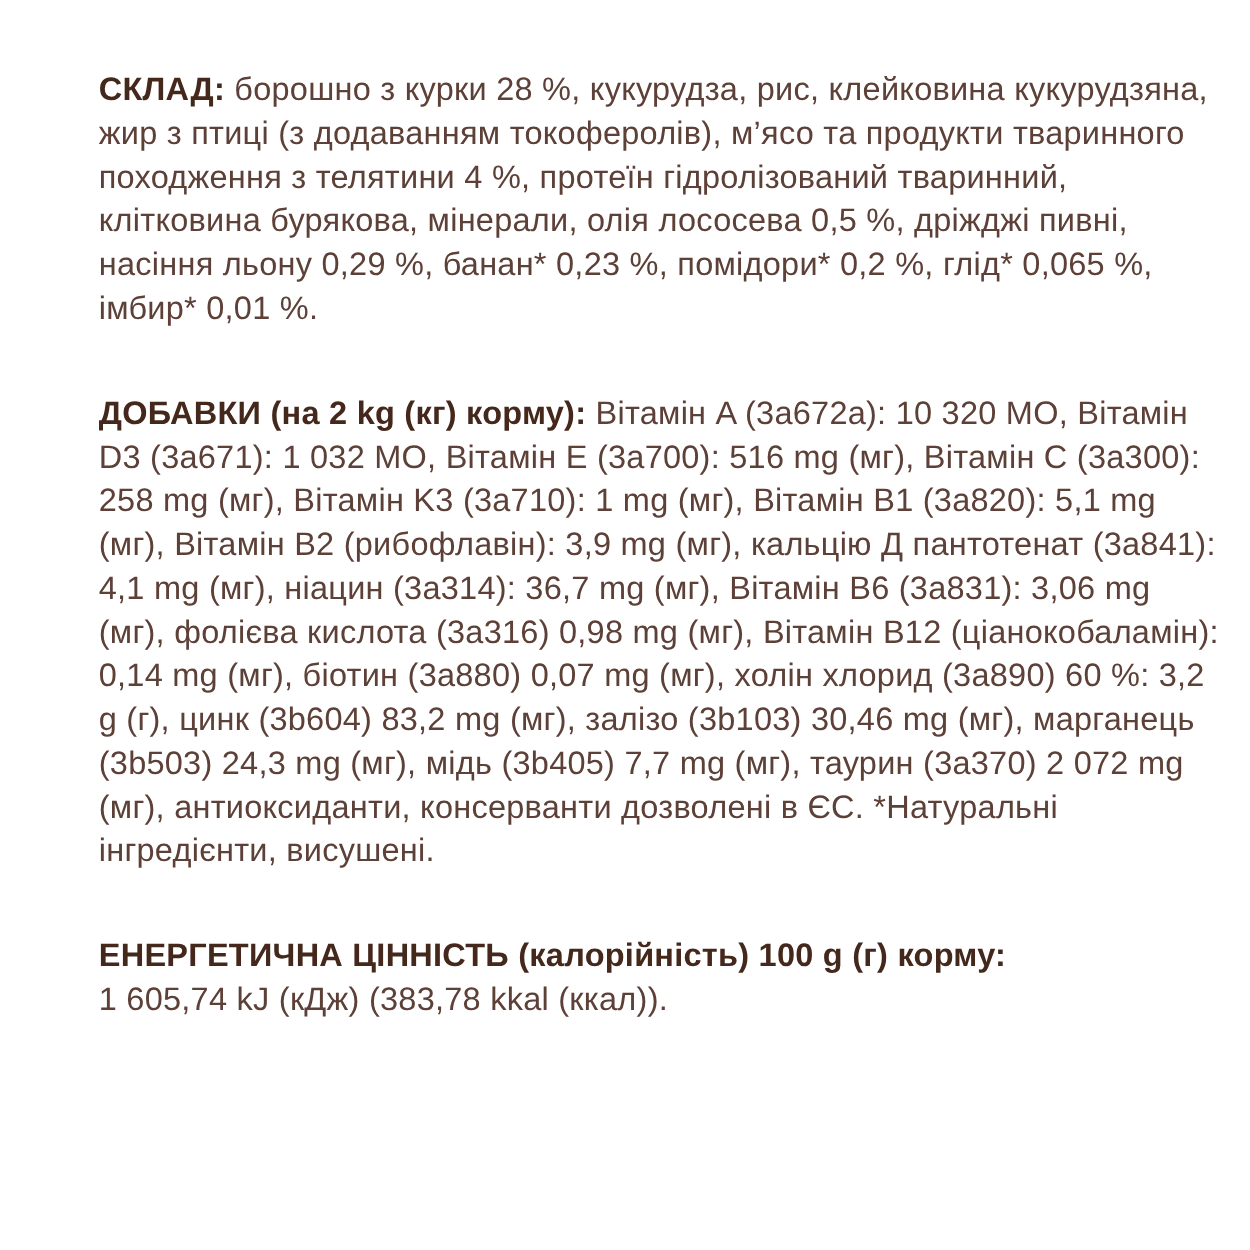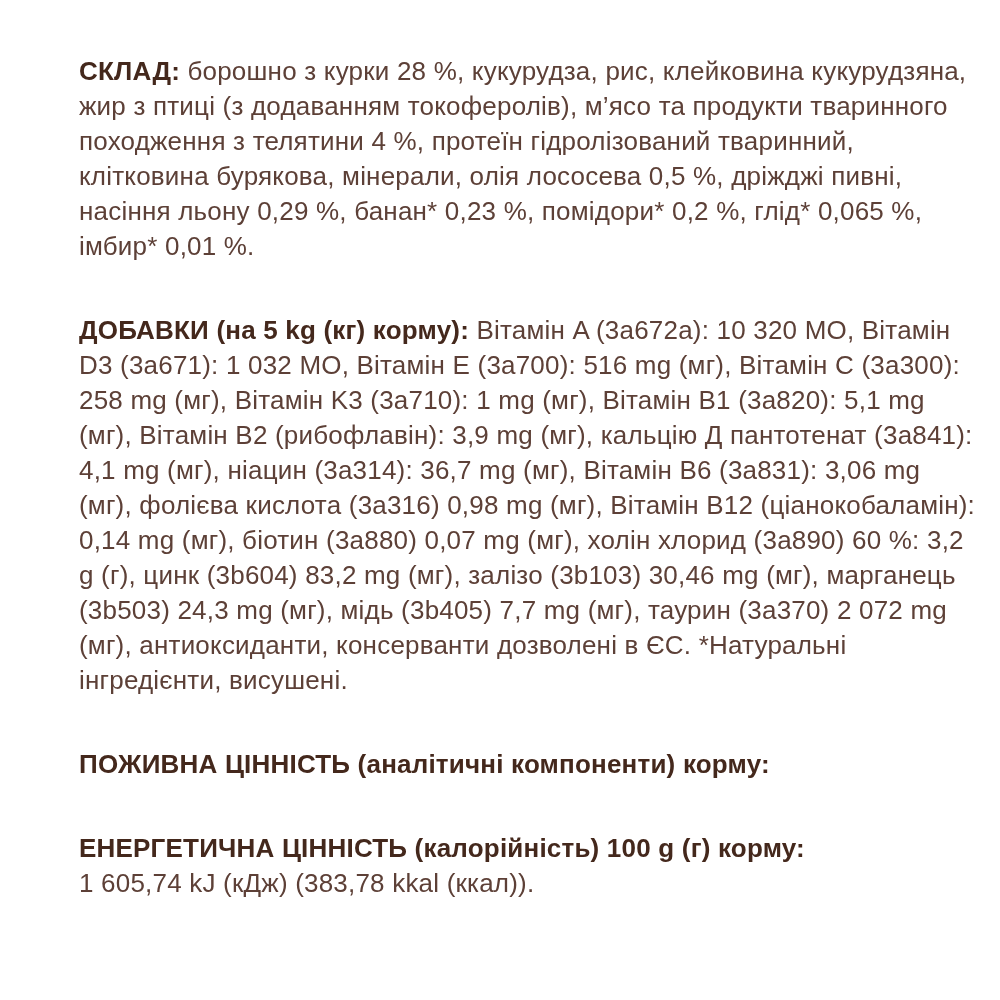--- a/index.html
+++ b/index.html
@@ -49,26 +49,25 @@
 
 <div class="page">
   <div class="label-content">
 
     <p class="section">
       <span class="heading">СКЛАД:</span>
       <span class="body-text">борошно з курки 28&nbsp;%, кукурудза, рис, клейковина кукурудзяна, жир з птиці (з додаванням токоферолів), м’ясо та продукти тваринного походження з телятини 4&nbsp;%, протеїн гідролізований тваринний, клітковина бурякова, мінерали, олія лососева 0,5&nbsp;%, дріжджі пивні, насіння льону 0,29&nbsp;%, банан* 0,23&nbsp;%, помідори* 0,2&nbsp;%, глід* 0,065&nbsp;%, імбир* 0,01&nbsp;%.</span>
     </p>
 
     <p class="section">
-      <span class="heading">ДОБАВКИ (на 5 kg (кг) корму):</span>
+      <span class="heading">ДОБАВКИ (на 2 kg (кг) корму):</span>
       <span class="body-text">Вітамін A (3a672a): 10&nbsp;320 МО, Вітамін D3 (3a671): 1&nbsp;032 МО, Вітамін E (3a700): 516 mg (мг), Вітамін C (3a300): 258 mg (мг), Вітамін K3 (3a710): 1&nbsp;mg (мг), Вітамін B1 (3a820): 5,1 mg (мг), Вітамін B2 (рибофлавін): 3,9 mg (мг), кальцію Д пантотенат (3a841): 4,1 mg (мг), ніацин (3a314): 36,7 mg (мг), Вітамін B6 (3a831): 3,06 mg (мг), фолієва кислота (3a316) 0,98 mg (мг), Вітамін B12 (ціанокобаламін): 0,14 mg (мг), біотин (3a880) 0,07 mg (мг), холін хлорид (3a890) 60&nbsp;%: 3,2 g (г), цинк (3b604) 83,2 mg (мг), залізо (3b103) 30,46 mg (мг), марганець (3b503) 24,3 mg (мг), мідь (3b405) 7,7 mg (мг), таурин (3a370) 2&nbsp;072 mg (мг), антиоксиданти, консерванти дозволені в ЄС. *Натуральні інгредієнти, висушені.</span>
     </p>
 
     <p class="section">
-      <span class="heading block">ПОЖИВНА ЦІННІСТЬ (аналітичні компоненти) корму:</span>
     </p>
 
     <p class="section">
       <span class="heading block">ЕНЕРГЕТИЧНА ЦІННІСТЬ (калорійність) 100 g (г) корму:</span>
       <span class="body-text block">1&nbsp;605,74 kJ (кДж) (383,78 kkal (ккал)).</span>
     </p>
 
   </div>
 </div>
 

